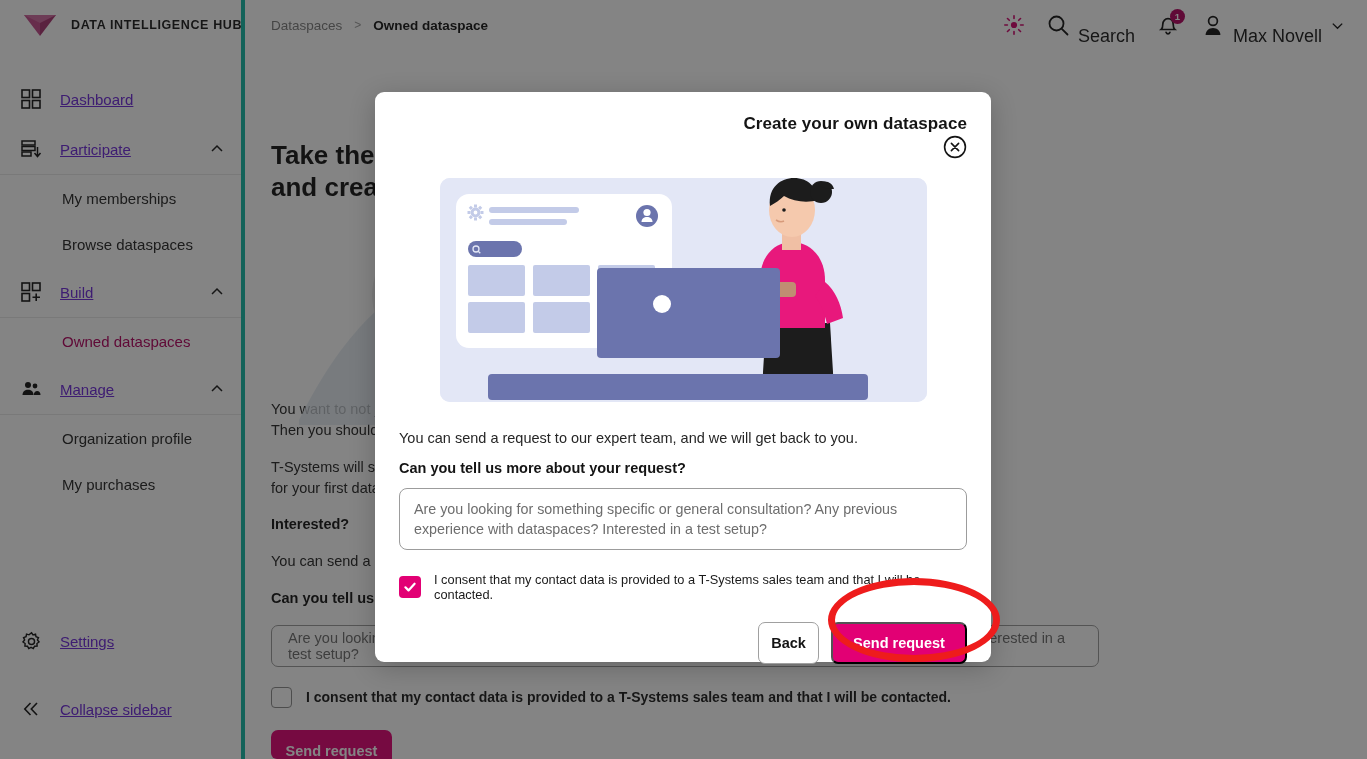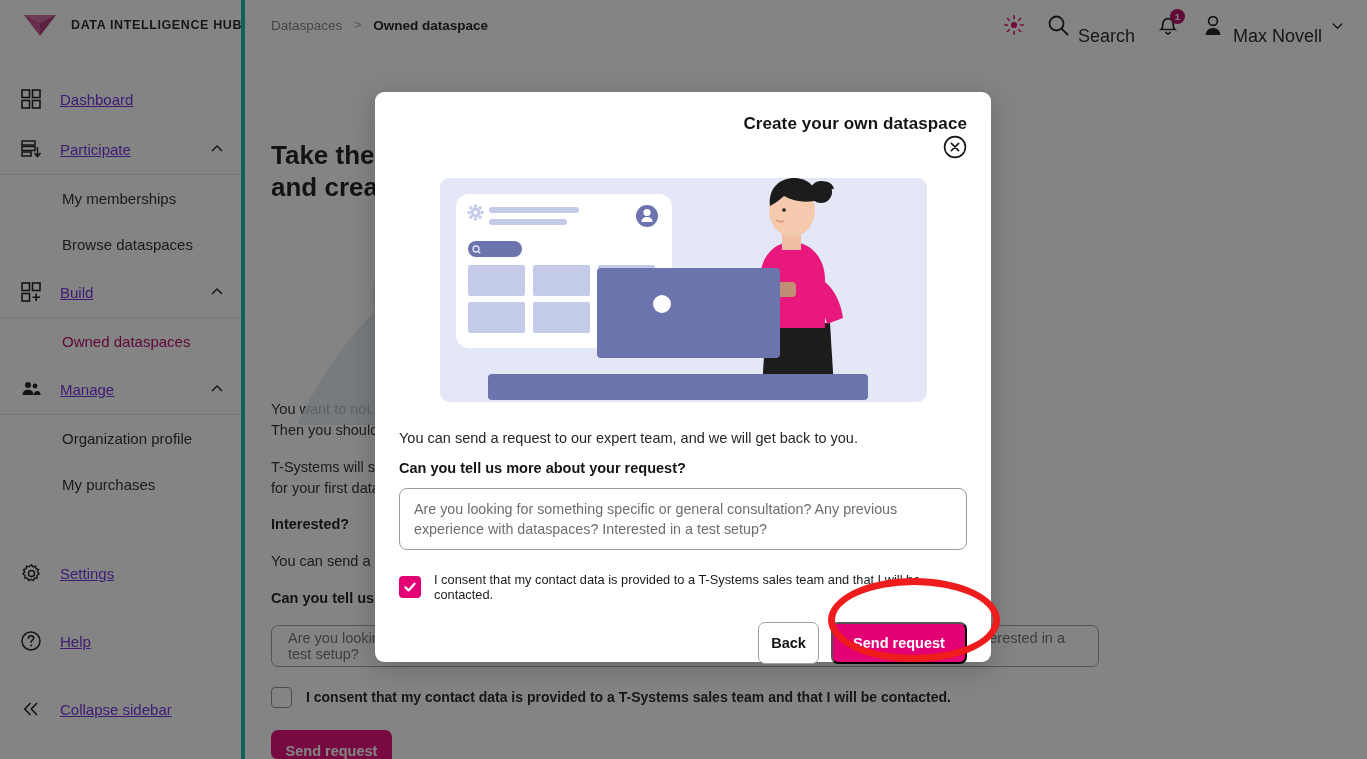--- a/index.html
+++ b/index.html
@@ -277,30 +277,20 @@
           <span class="nav-ico">
             <svg width="21" height="21" viewBox="0 0 22 22" fill="none" stroke="#141414" stroke-width="1.5">
               <circle cx="11" cy="11" r="3.2"></circle>
               <path d="M11 1.8 l1.6 2.2 2.6-.7 .5 2.7 2.6 .9-1.1 2.5 1.7 2.1-2.2 1.6 .2 2.7-2.7 .2-1.3 2.4-2.4-1.3-2.4 1.3-1.3-2.4-2.7-.2 .2-2.7-2.2-1.6 1.7-2.1-1.1-2.5 2.6-.9 .5-2.7 2.6 .7z"></path>
             </svg>
           </span>
           <span class="nav-label">Settings</span>
         </div>
         <div class="bottom-row">
           <span class="nav-ico">
-            <svg width="22" height="22" viewBox="0 0 22 22" fill="none" stroke="#141414" stroke-width="1.5">
-              <circle cx="11" cy="11" r="9"></circle>
-              <path d="M8.4 8.3 c0-1.5 1.2-2.5 2.7-2.5 1.5 0 2.6 1 2.6 2.3 0 2.1-2.6 2.1-2.6 4.1" stroke-linecap="round"></path>
-              <circle cx="11.1" cy="15.4" r=".95" fill="#141414" stroke="none"></circle>
-            </svg>
-          </span>
-          <span class="nav-label">Help</span>
-        </div>
-        <div class="bottom-row">
-          <span class="nav-ico">
             <svg width="22" height="22" viewBox="0 0 22 22" fill="none" stroke="#141414" stroke-width="1.6">
               <path d="M10.5 5 L4.8 11 L10.5 17"></path>
                 <path d="M17 5 L11.3 11 L17 17"></path>
             </svg>
           </span>
           <span class="nav-label">Collapse sidebar</span>
         </div>
       </div>
     </aside>
 

